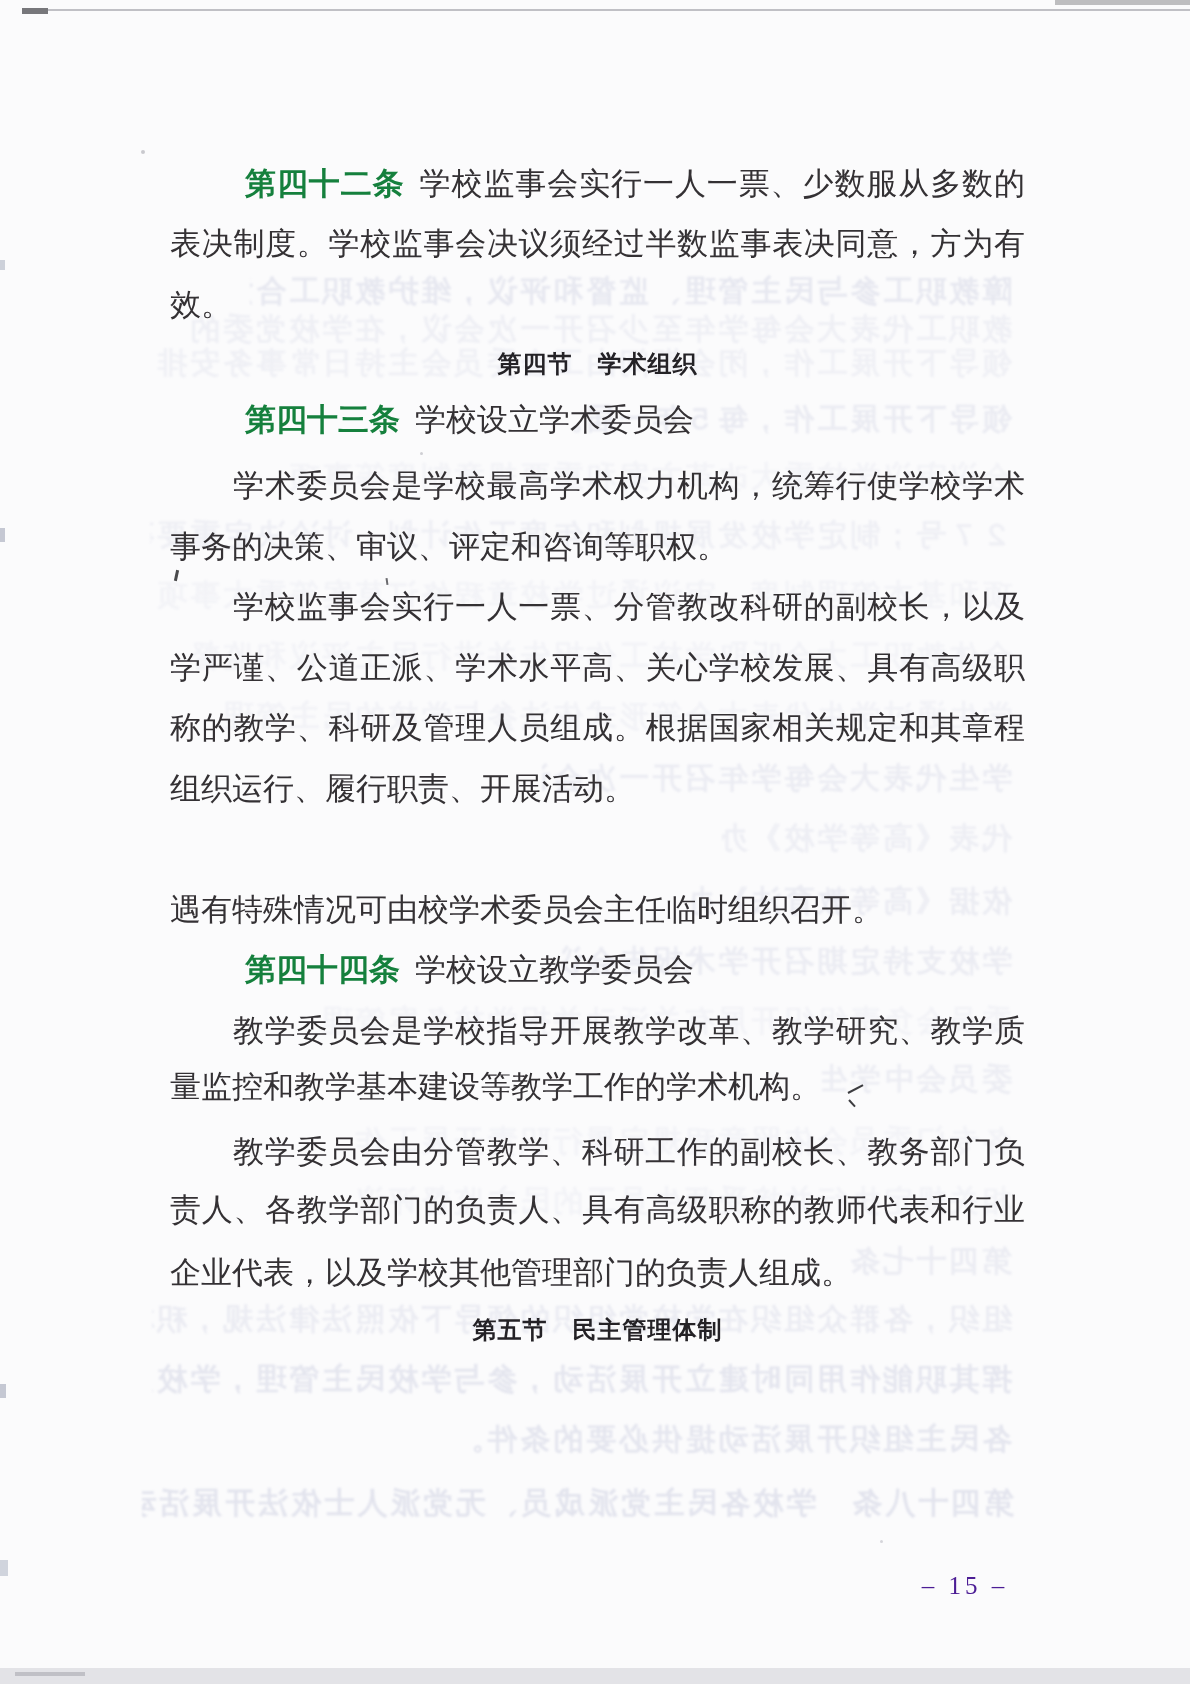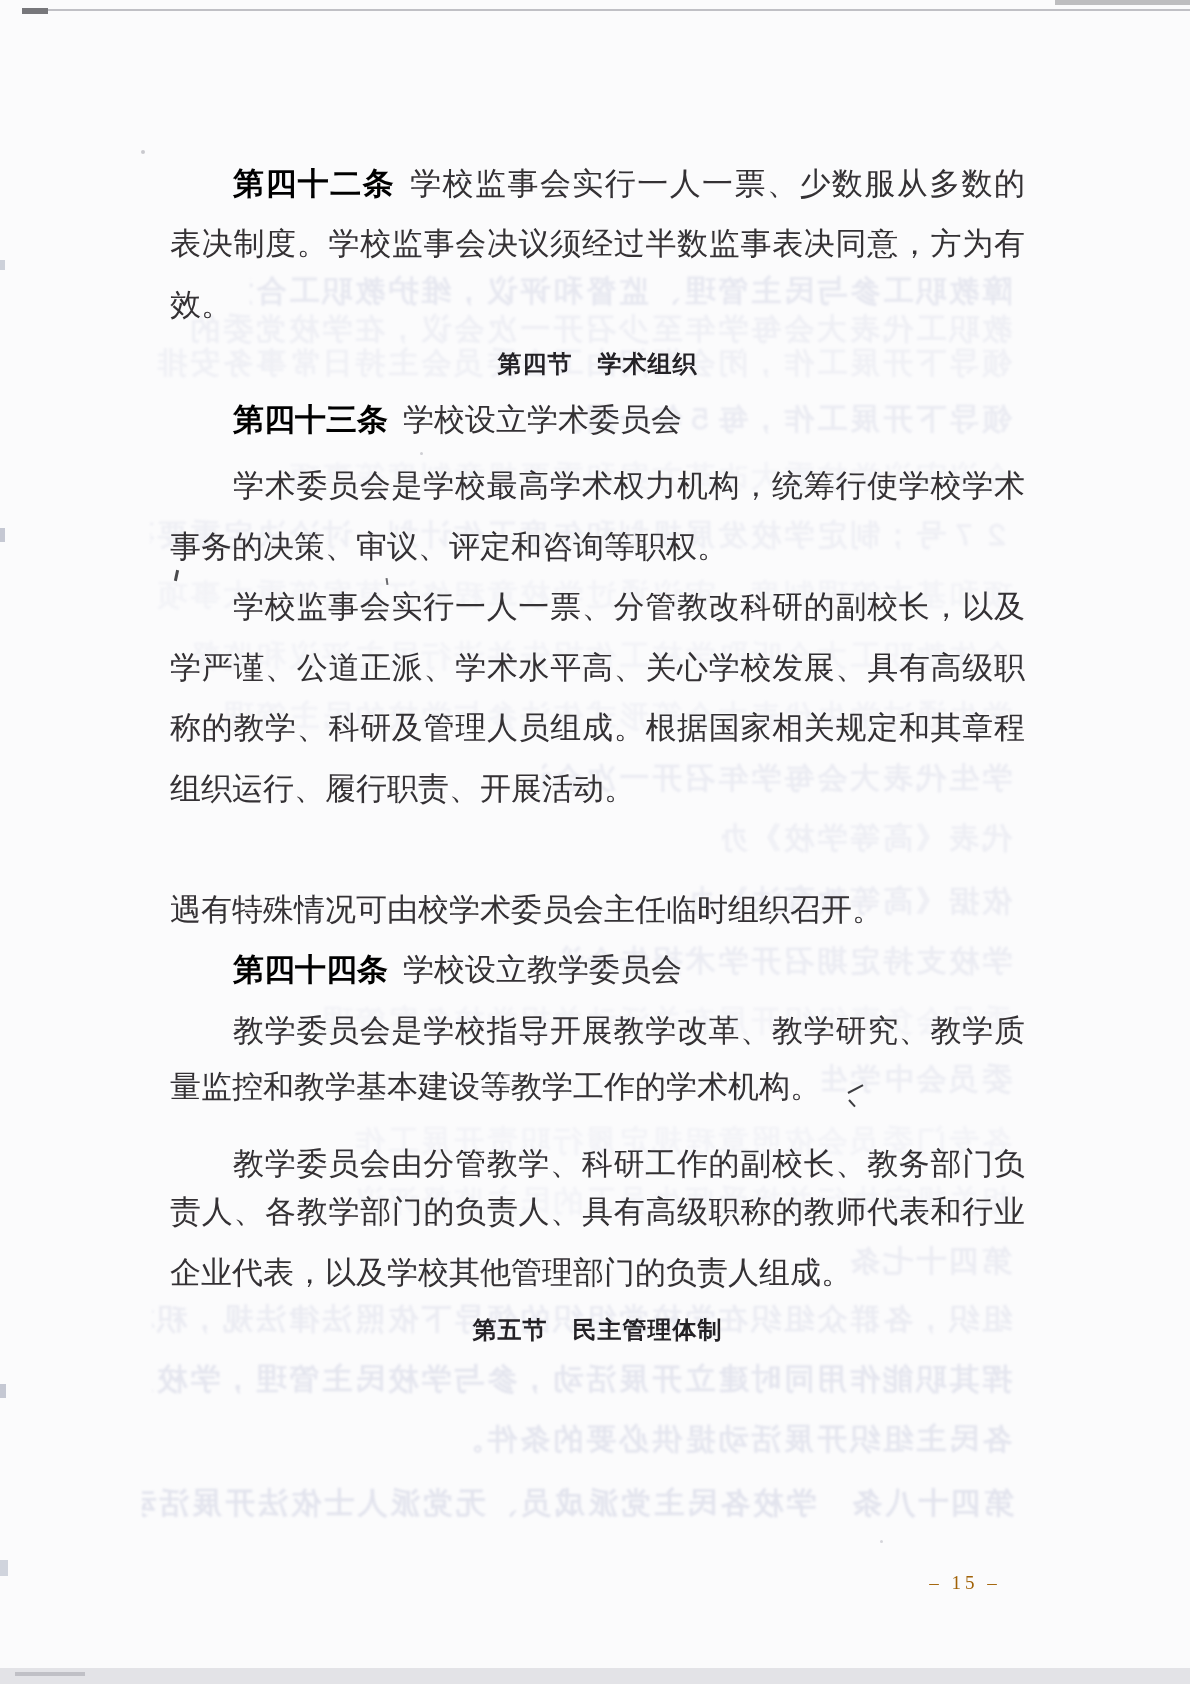--- a/index.html
+++ b/index.html
@@ -44,49 +44,49 @@
   .text-layer{position:absolute;inset:0;z-index:2;}
   .tl{
     position:absolute;left:170px;width:855px;height:46px;
     font-size:31px;line-height:44px;color:#343134;white-space:nowrap;
   }
   .fill{
     white-space:normal;text-align:justify;text-align-last:justify;
     overflow:hidden;
   }
   .ind{padding-left:63px;box-sizing:border-box;}
-  .lbl{font-weight:bold;color:#000000;margin-right:15px;}
+  .lbl{font-weight:bold;color:#15803d;margin-right:15px;margin-left:12px;}
   .hd{
     font-weight:bold;font-size:24px;color:#242226;
     text-align:center;text-align-last:center;letter-spacing:1px;
   }
   .l0 {top:162px;}
   .l1 {top:222px;}
   .l2 {top:283px;}
   .l3 {top:342px;}
   .l4 {top:398px;}
   .l5 {top:464px;}
   .l6 {top:525px;}
   .l7 {top:585px;}
   .l8 {top:646px;}
   .l9 {top:706px;}
   .l10{top:767px;}
   .l11{top:827px;}
   .l12{top:888px;}
   .l13{top:948px;}
   .l14{top:1009px;}
   .l15{top:1065px;}
-  .l16{top:1130px;margin-top:12px;}
-  .l17{top:1190px;}
+  .l16{top:1130px;}
+  .l17{top:1190px;font-family:Liberation Mono, monospace;}
   .l18{top:1251px;}
   .l19{top:1308px;}
 
   .page-number{
     position:absolute;z-index:2;top:1572px;left:900px;width:130px;
-    font-size:19px;letter-spacing:4px;color:#a16207;text-align:center;
+    font-size:25px;letter-spacing:4px;color:#4c1d95;text-align:center;
   }
 
   
   .art{position:absolute;z-index:3;}
   .edge-top{top:9px;left:25px;width:1165px;height:2px;background:#b2b2b6;opacity:.8;}
   .edge-top-dark{top:8px;left:22px;width:26px;height:6px;background:#77777b;}
   .edge-top-right{top:0;left:1055px;width:135px;height:5px;background:#9c9ca0;opacity:.65;}
   .edge-bottom{top:1668px;left:0;width:1190px;height:16px;background:#e3e3e7;}
   .edge-bottom-dark{top:1672px;left:15px;width:70px;height:4px;background:#c0c0c6;}
   .edge-left-1{top:260px;left:0;width:5px;height:10px;background:#cdd1da;}

